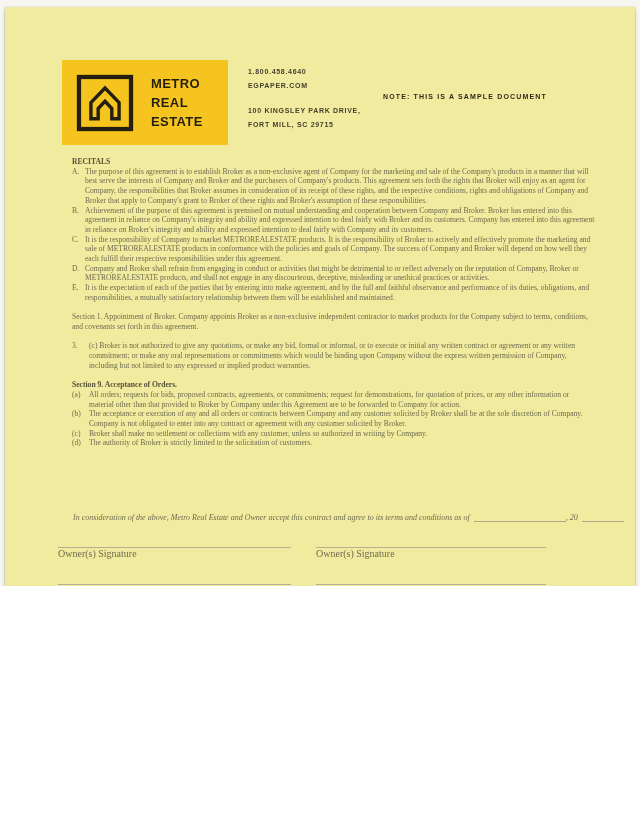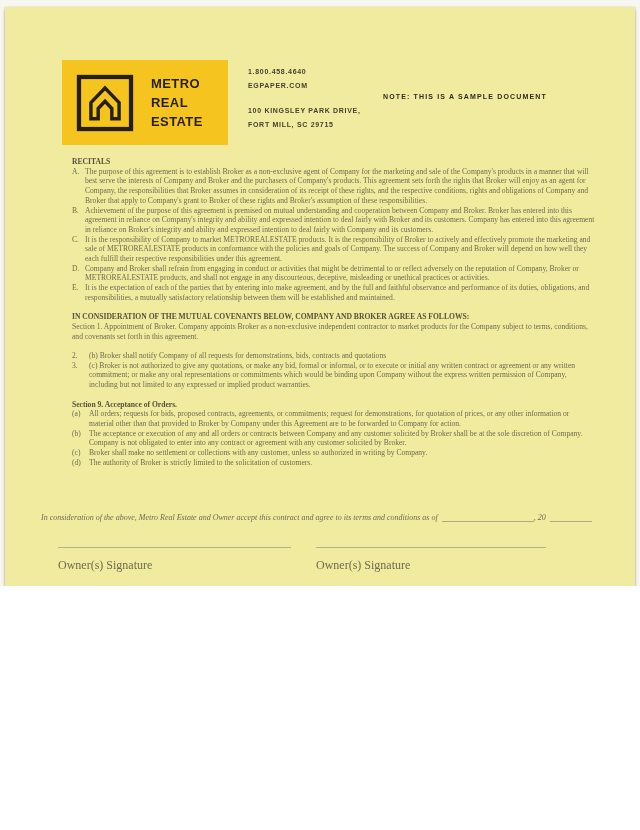--- a/index.html
+++ b/index.html
@@ -44,38 +44,38 @@
     font-size:7.6px;line-height:9.7px;color:#6f6b51;
   }
   .h-bold{font-weight:bold;color:#55513a;}
   .section{margin-top:9.7px;}
   .recital-item{padding-left:13px;}
   .recital-item .rl{display:inline-block;width:13px;margin-left:-13px;}
   .hang17{padding-left:17px;}
   .hang17 .rl{display:inline-block;width:17px;margin-left:-17px;}
   
   .acceptance{
-    position:absolute;left:36px;top:506px;width:534px;
+    position:absolute;left:68px;top:506px;width:534px;
     font-size:8px;font-style:italic;color:#6f6b51;white-space:nowrap;
   }
   .blank{
     display:inline-block;height:8px;vertical-align:bottom;
     border-bottom:1px solid #aca989;margin-left:4px;
   }
   .date-blank{width:92px;}
   .year-blank{width:42px;}
   
   .signatures{
     position:absolute;left:53px;top:540px;width:524px;
     display:grid;grid-template-columns:233px 230px;
     column-gap:25px;row-gap:13px;
   }
   .sig-cell{
-    border-top:1px solid #b3b093;height:23px;padding-top:10px;
-    font-size:12px;color:#6f6b51;
+    border-top:1px solid #b3b093;height:23px;padding-top:0;
+    font-size:10px;color:#6f6b51;
   }
 </style>
 </head>
 <body>
 
 <div class="stage">
   <div class="paper">
 
     <div class="logo-box">
       <svg class="logo-icon" width="64" height="64" viewBox="0 0 75 75">
@@ -103,26 +103,24 @@
 
       <div class="h-bold">RECITALS</div>
 
       <div class="recital-item"><span class="rl">A.</span><span>The purpose of this agreement is to establish Broker as a non-exclusive agent of Company for the marketing and sale of the Company's products in a manner that will best serve the interests of Company and Broker and the purchasers of Company's products. This agreement sets forth the rights that Broker will enjoy as an agent for Company, the responsibilities that Broker assumes in consideration of its receipt of these rights, and the respective conditions, rights and obligations of Company and Broker that apply to Company's grant to Broker of these rights and Broker's assumption of these responsibilities.</span></div>
       <div class="recital-item"><span class="rl">B.</span><span>Achievement of the purpose of this agreement is premised on mutual understanding and cooperation between Company and Broker. Broker has entered into this agreement in reliance on Company's integrity and ability and expressed intention to deal fairly with Broker and its customers. Company has entered into this agreement in reliance on Broker's integrity and ability and expressed intention to deal fairly with Company and its customers.</span></div>
       <div class="recital-item"><span class="rl">C.</span><span>It is the responsibility of Company to market METROREALESTATE products. It is the responsibility of Broker to actively and effectively promote the marketing and sale of METROREALESTATE products in conformance with the policies and goals of Company. The success of Company and Broker will depend on how well they each fulfill their respective responsibilities under this agreement.</span></div>
       <div class="recital-item"><span class="rl">D.</span><span>Company and Broker shall refrain from engaging in conduct or activities that might be detrimental to or reflect adversely on the reputation of Company, Broker or METROREALESTATE products, and shall not engage in any discourteous, deceptive, misleading or unethical practices or activities.</span></div>
       <div class="recital-item"><span class="rl">E.</span><span>It is the expectation of each of the parties that by entering into make agreement, and by the full and faithful observance and performance of its duties, obligations, and responsibilities, a mutually satisfactory relationship between them will be established and maintained.</span></div>
 
       <div class="section">
-        <div class="h-bold">IN CONSIDERATION OF THE MUTUAL COVENANTS BELOW, COMPANY AND BROKER AGREE AS FOLLOWS:</div>
         <div>Section 1. Appointment of Broker. Company appoints Broker as a non-exclusive independent contractor to market products for the Company subject to terms, conditions, and covenants set forth in this agreement.</div>
       </div>
 
       <div class="section">
-        <div class="hang17"><span class="rl">2.</span><span>(b) Broker shall notify Company of all requests for demonstrations, bids, contracts and quotations</span></div>
         <div class="hang17"><span class="rl">3.</span><span>(c) Broker is not authorized to give any quotations, or make any bid, formal or informal, or to execute or initial any written contract or agreement or any written commitment; or make any oral representations or commitments which would be binding upon Company without the express written permission of Company, including but not limited to any expressed or implied product warranties.</span></div>
       </div>
 
       <div class="section">
         <div class="h-bold">Section 9. Acceptance of Orders.</div>
         <div class="hang17"><span class="rl">(a)</span><span>All orders; requests for bids, proposed contracts, agreements, or commitments; request for demonstrations, for quotation of prices, or any other information or material other than that provided to Broker by Company under this Agreement are to be forwarded to Company for action.</span></div>
         <div class="hang17"><span class="rl">(b)</span><span>The acceptance or execution of any and all orders or contracts between Company and any customer solicited by Broker shall be at the sole discretion of Company. Company is not obligated to enter into any contract or agreement with any customer solicited by Broker.</span></div>
         <div class="hang17"><span class="rl">(c)</span><span>Broker shall make no settlement or collections with any customer, unless so authorized in writing by Company.</span></div>
         <div class="hang17"><span class="rl">(d)</span><span>The authority of Broker is strictly limited to the solicitation of customers.</span></div>
       </div>

